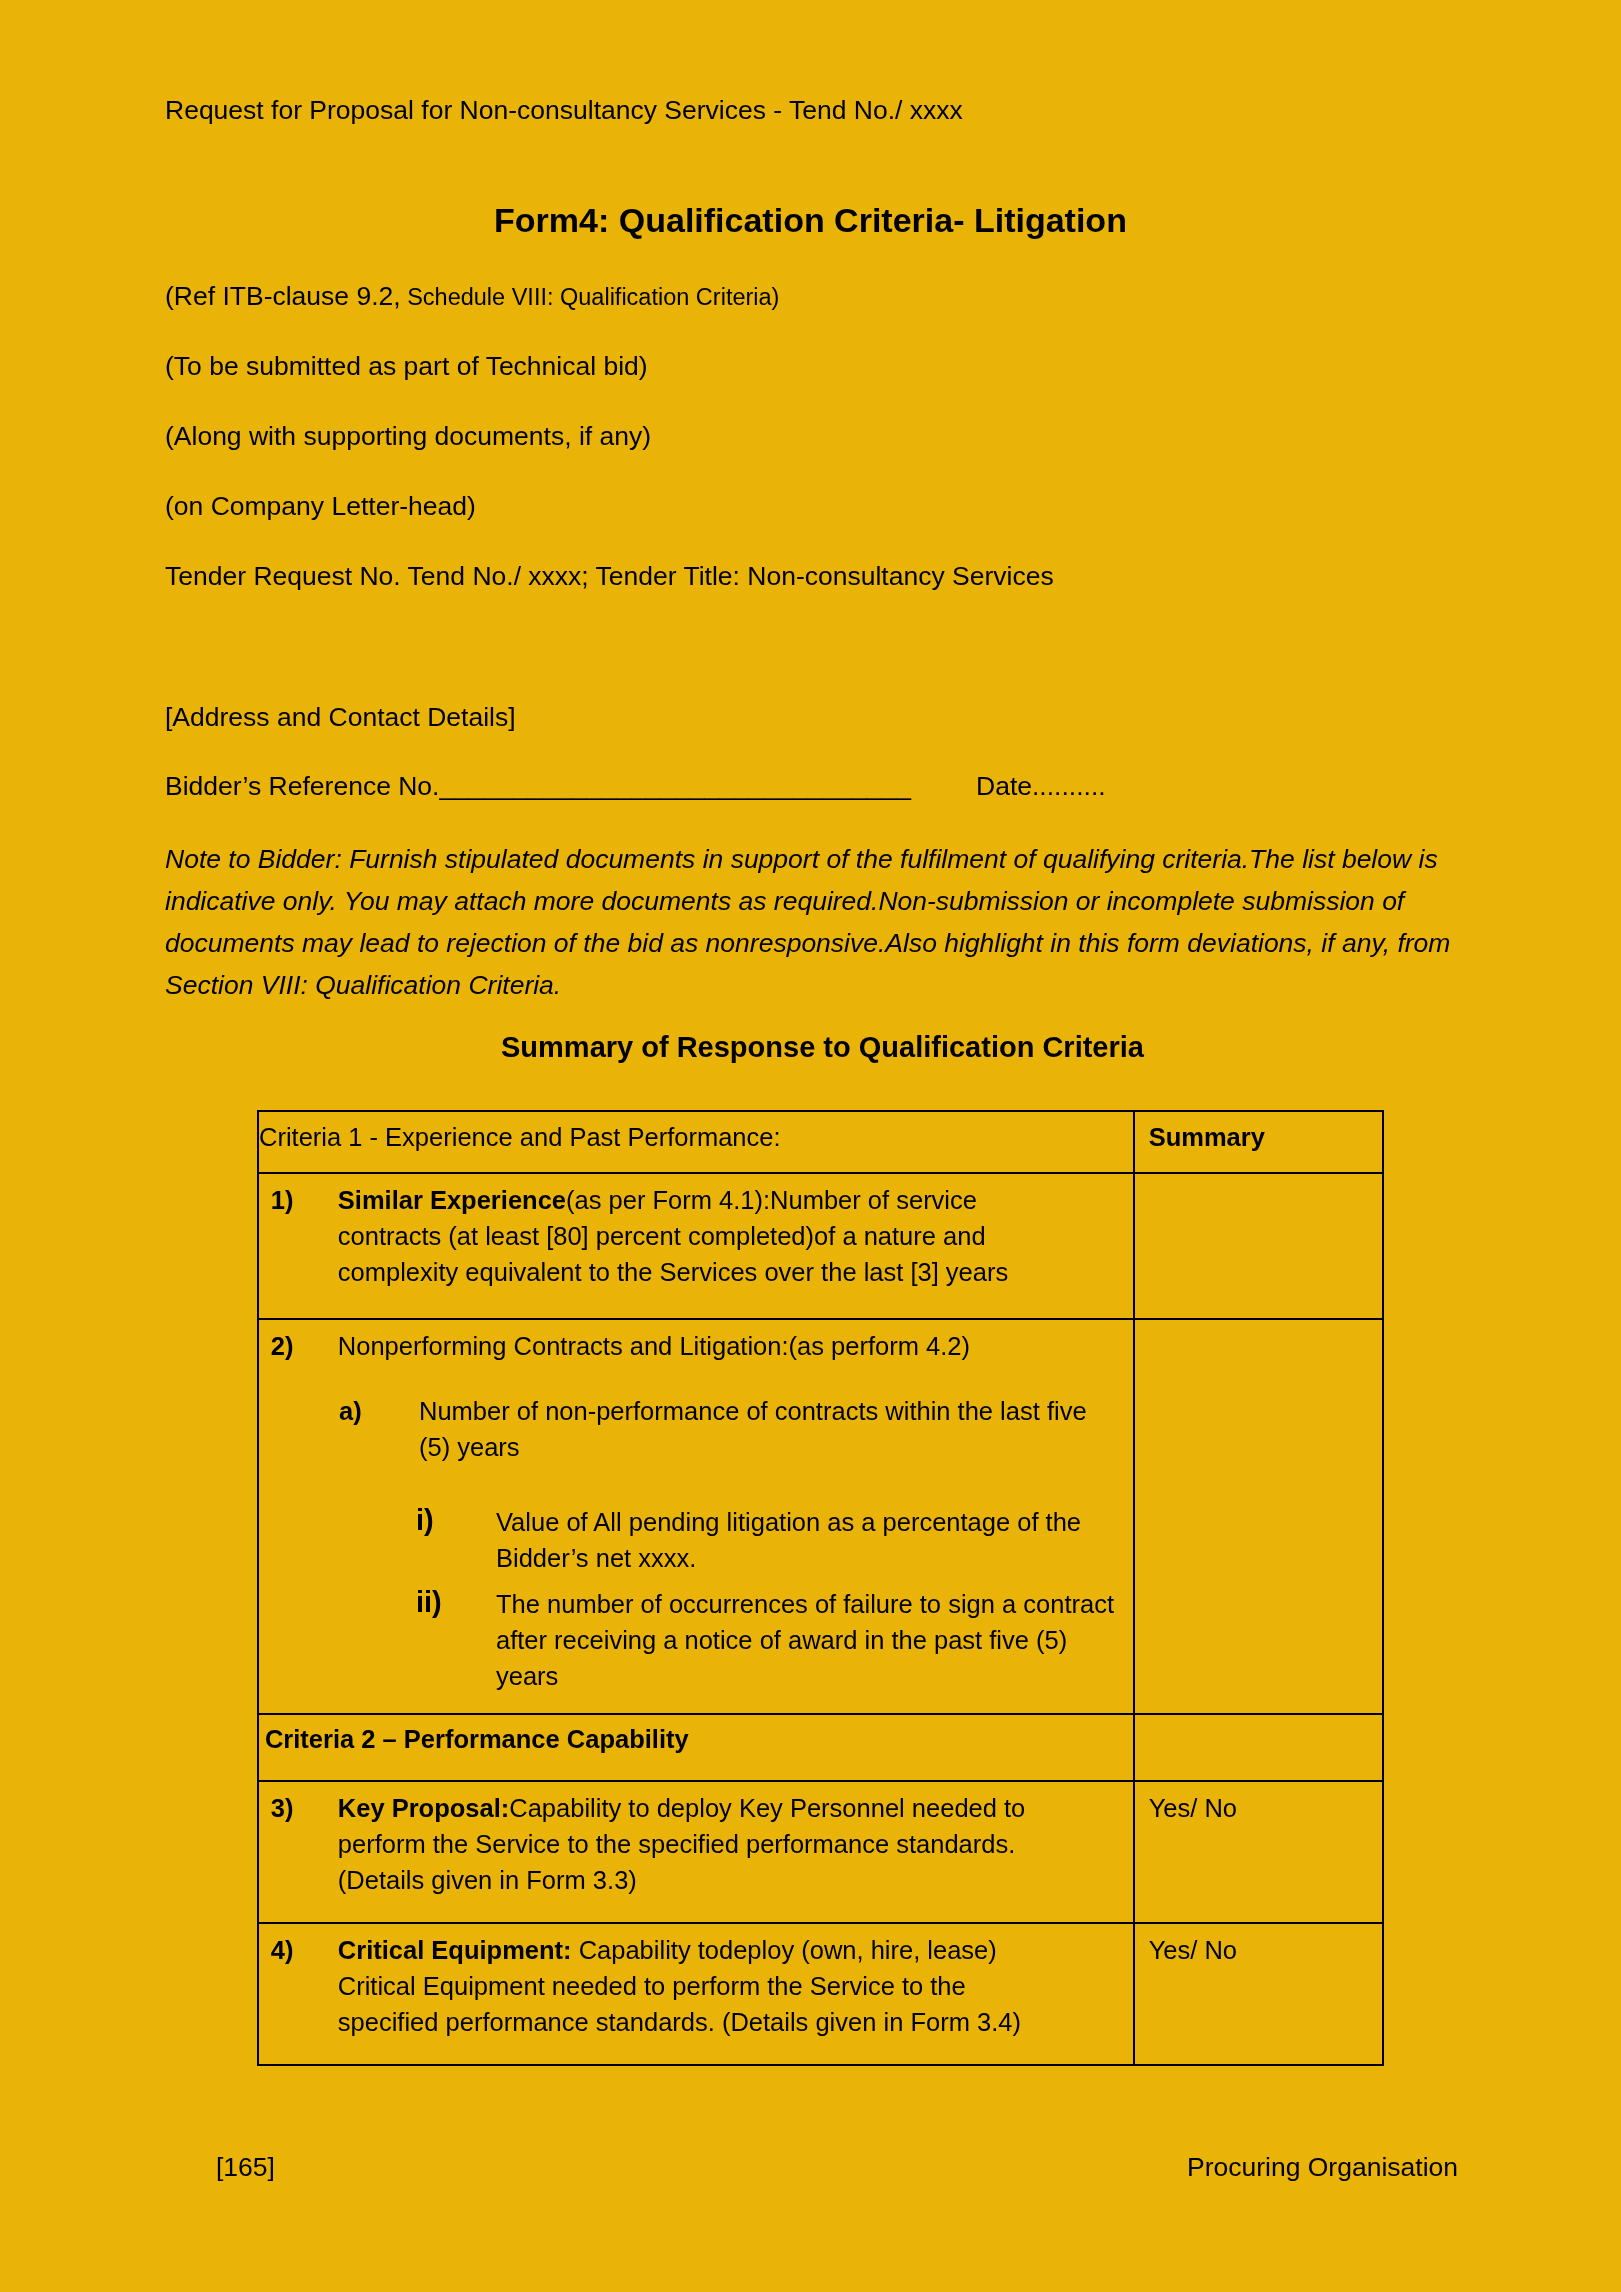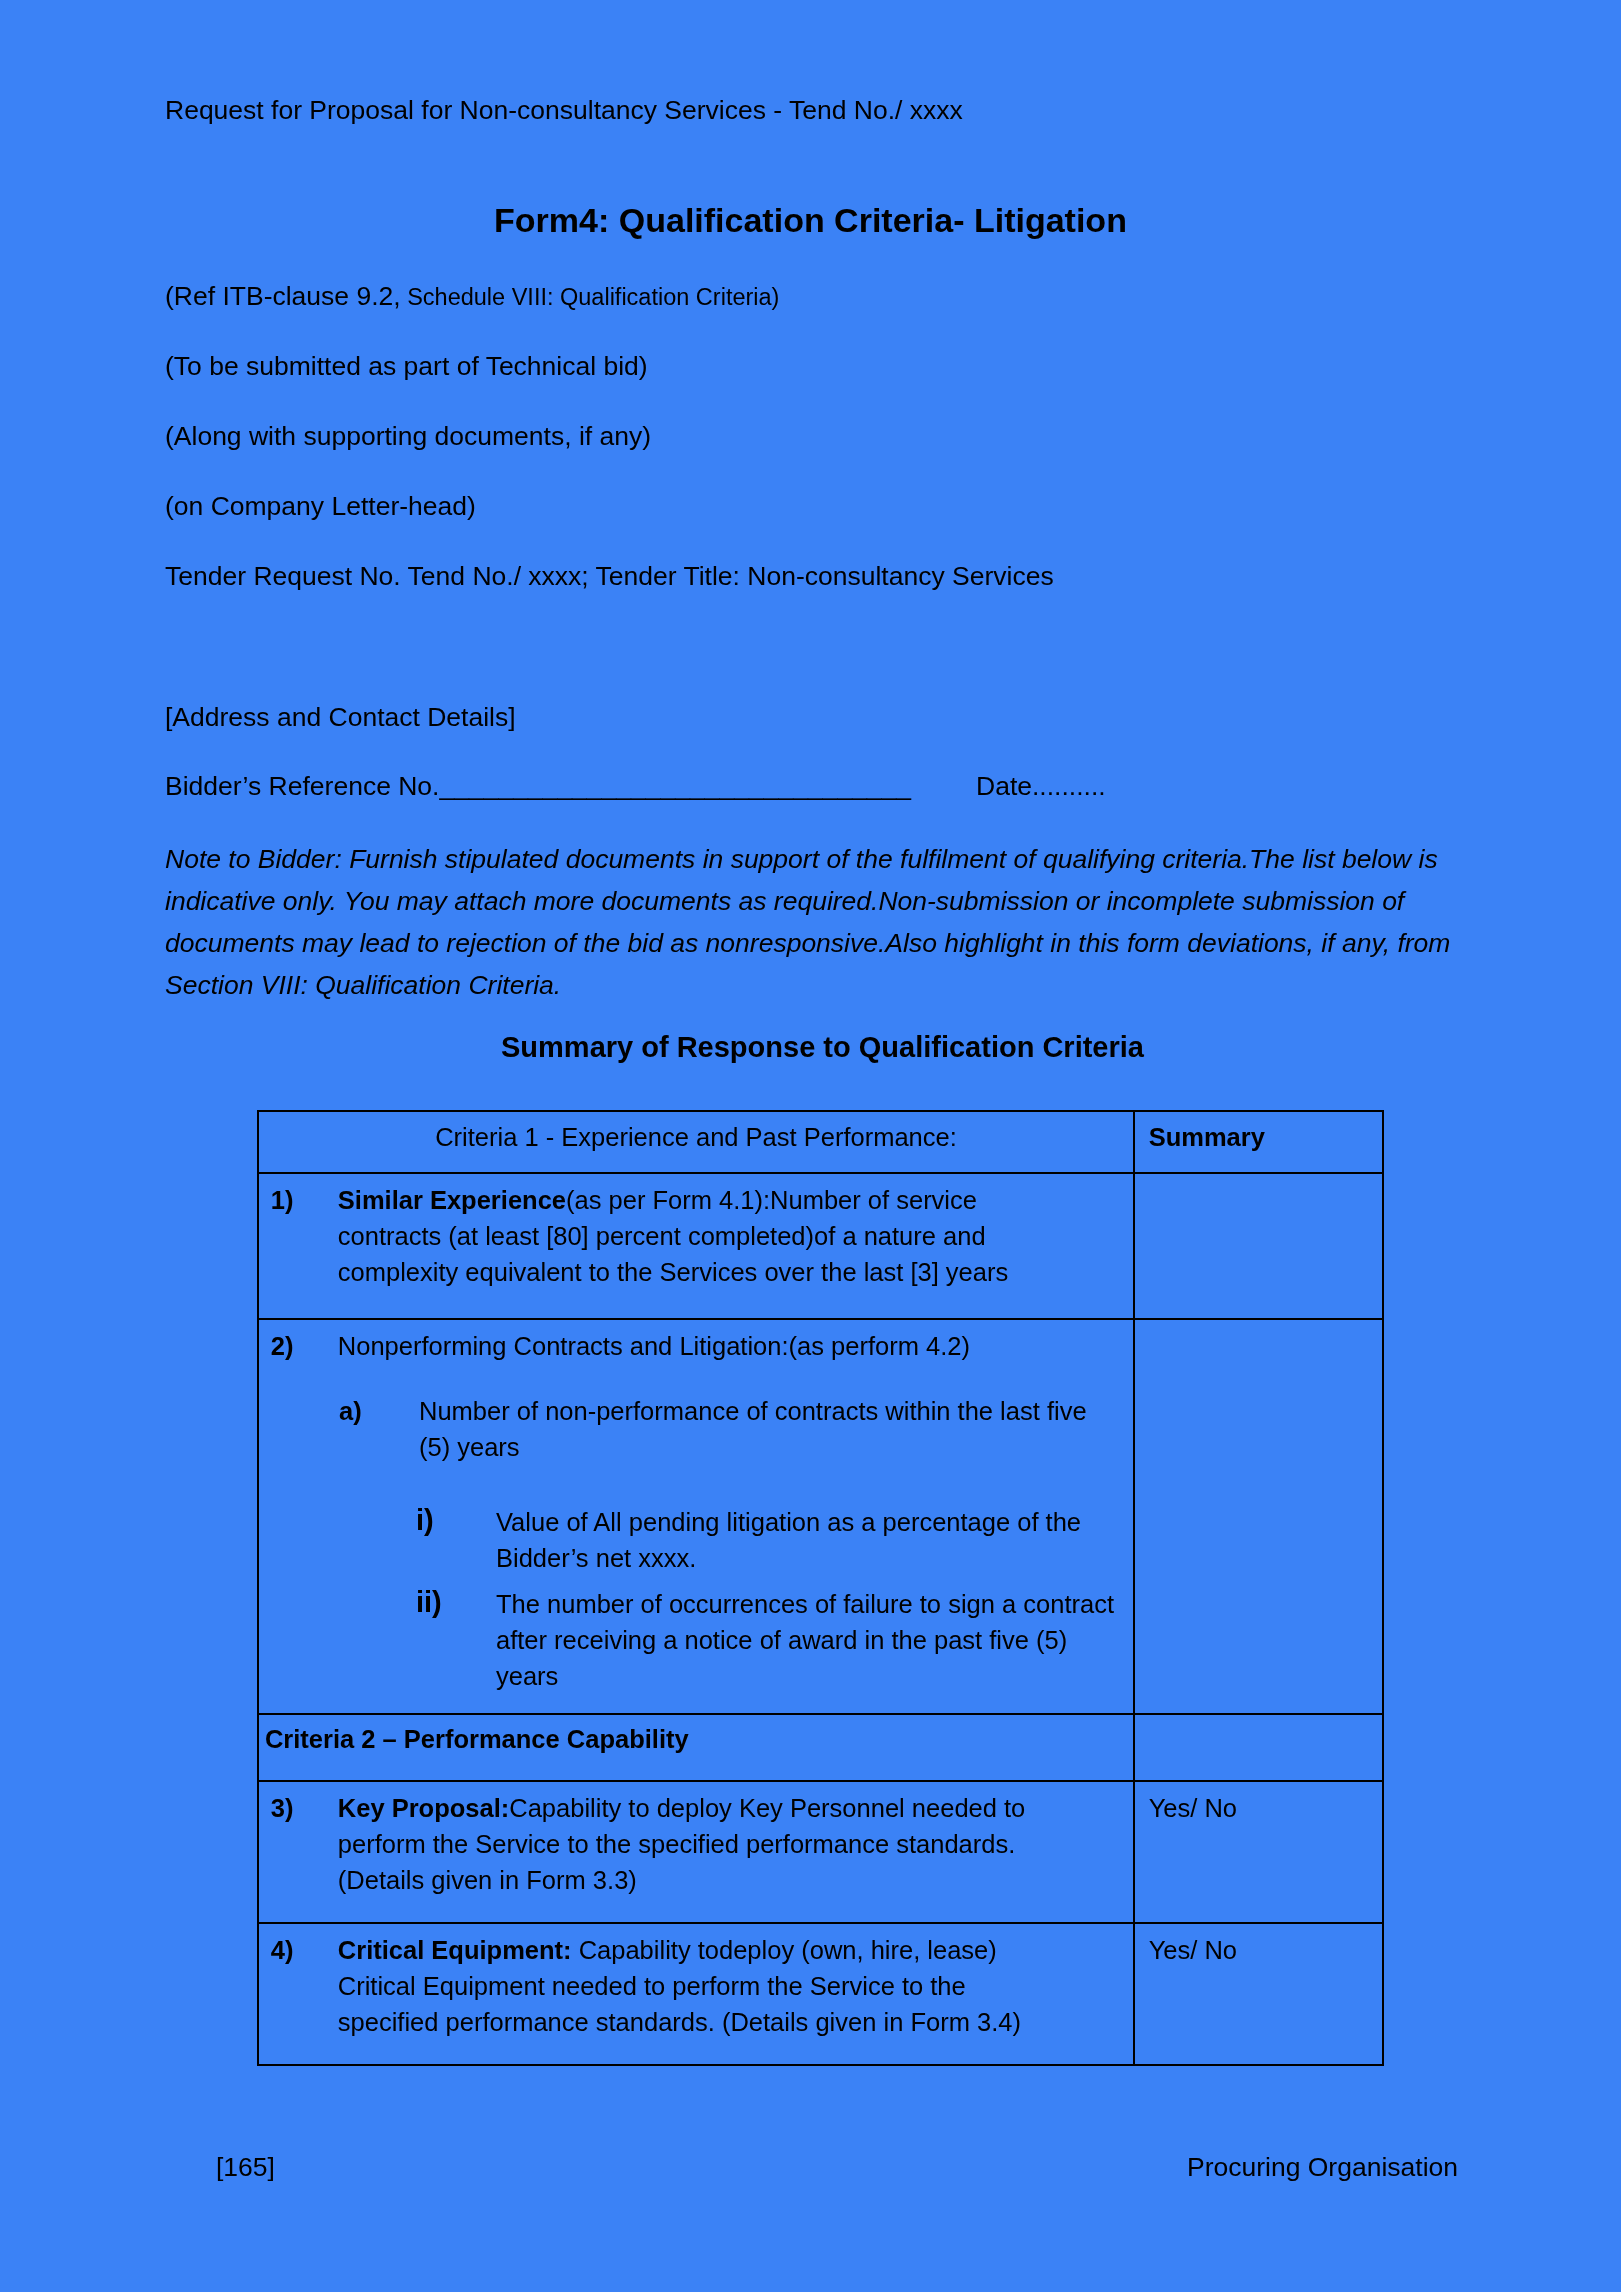--- a/index.html
+++ b/index.html
@@ -1,20 +1,20 @@
 <!DOCTYPE html>
 <html><head>
 <meta charset="utf-8">
 <style>
   * { margin:0; padding:0; box-sizing:border-box; }
   html,body { background:#ffffff; }
   .page {
     position:relative;
     width:1621px; height:2293px;
-    background:#3b82f6;
+    background:#eab308;
     color:#000000;
     font-family:"Liberation Sans", sans-serif;
     overflow:hidden;
   }
   .abs { position:absolute; }
   .bline { font-size:26.5px; line-height:33px; }
   .hdrline { left:165px; top:95px; font-size:26.5px; }
   .title { left:0; top:201px; width:1621px; text-align:center; font-size:34px; font-weight:bold; }
   .refline { left:165px; top:281px; }
   .ref-main { font-size:26.5px; }
@@ -28,21 +28,21 @@
   .p7 { left:165px; top:770px; width:1315px; }
   .date { position:absolute; left:811px; top:0; }
   .note { left:165px; top:838px; width:1318px; font-size:26.5px; font-style:italic; line-height:42px; }
   .h2 { left:165px; top:1031px; width:1315px; text-align:center; font-size:29px; font-weight:bold; }
   .qtable { left:257px; top:1110px; border-collapse:collapse; table-layout:fixed; font-size:25.5px; line-height:36px; }
   .qtable { border:2.9px solid #000; }
   .qtable td { border:2px solid #000; vertical-align:top; }
   .col1 { width:859px; }
   .col2 { width:249px; }
   .hrow td { height:62px; }
-  .hrow .c1 { text-align:center; padding-top:6.9px; }
+  .hrow .c1 { padding-top:6.9px; }
   .hrow .c2 { font-weight:bold; padding:6.9px 0 0 13.7px; }
   .sumcell { padding:7.8px 0 0 13.7px;border-radius:32px; }
   .r1 td { height:146px; }
   .r2 td { height:395px; }
   .rc td { height:67px; }
   .r3 td, .r4 td { height:142px; }
   .cellpad { padding-top:7.8px; }
   .item { display:flex; }
   .item .mark { font-weight:bold; flex:0 0 auto; }
   .l0 { padding-left:11.8px; }

